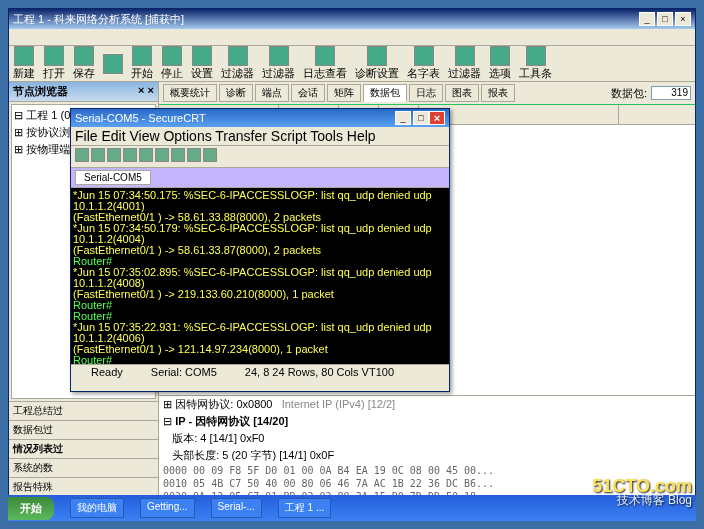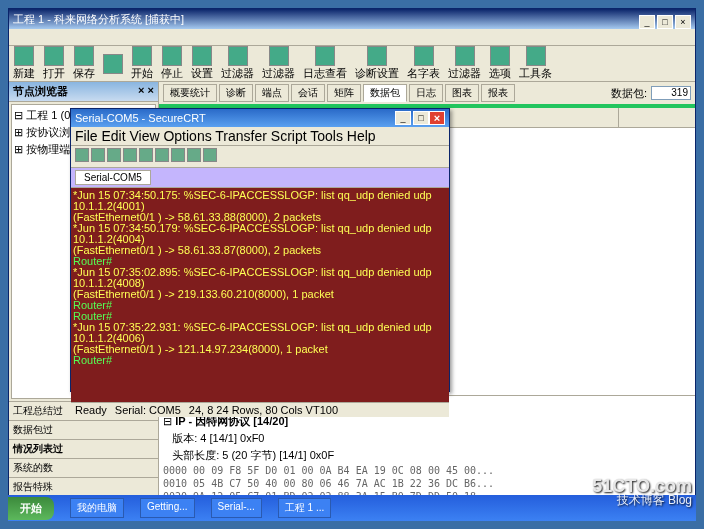--- a/index.html
+++ b/index.html
@@ -1,31 +1,31 @@
 <!DOCTYPE html>
 <html><head>
 <meta charset="utf-8">
 <style>
 *{box-sizing:border-box;margin:0;padding:0;font-family:"SimSun",Arial,sans-serif;font-size:11px;user-select:none}
 body{width:704px;height:529px;background:#3a6ea5;position:relative;overflow:hidden}
 .main-win{position:absolute;left:8px;top:8px;width:688px;height:513px;background:#ece9d8;border:1px solid #0a246a}
-.titlebar{background:linear-gradient(#0a246a,#a6caf0);color:#fff;height:20px;line-height:20px;padding:0 4px;font-size:11px;display:flex;align-items:flex-end}
+.titlebar{background:linear-gradient(#0a246a,#a6caf0);color:#fff;height:20px;line-height:20px;padding:0 4px;font-size:11px;display:flex;align-items:center}
 .titlebar .spacer{flex:1}
 .win-btn{width:16px;height:14px;background:#ece9d8;border:1px solid #fff;margin-left:2px;display:inline-block;text-align:center;line-height:12px;color:#000;font-size:9px}
 .menubar{background:#ece9d8;padding:2px 4px;font-size:11px;border-bottom:1px solid #aca899}
 .toolbar{background:#ece9d8;padding:2px 4px;border-bottom:1px solid #aca899;display:flex;gap:8px;align-items:center;height:36px}
 .tbtn{display:flex;flex-direction:column;align-items:center;font-size:10px;color:#000}
 .tbtn .ico{width:20px;height:20px;background:#4a8;border:1px solid #888}
 .body-area{display:flex;height:calc(100% - 78px)}
 .left-panel{width:150px;background:#ece9d8;border-right:1px solid #aca899;display:flex;flex-direction:column}
 .panel-hdr{background:linear-gradient(#89b5e0,#c8dbf0);font-weight:bold;padding:2px 4px;border-bottom:1px solid #aca899;display:flex}
 .tree{flex:1;background:#fff;border:1px solid #aca899;margin:2px;overflow:hidden;font-size:11px;padding:2px}
 .tree-item{padding:1px 0}
 .main-area{flex:1;display:flex;flex-direction:column}
-.tabs{background:#ece9d8;padding:2px 4px;border-bottom:4px solid #22c55e;display:flex;gap:2px;align-items:center}
+.tabs{background:#ece9d8;padding:2px 4px;border-bottom:1px solid #22c55e;display:flex;gap:2px;align-items:center}
 .tab{background:#ece9d8;border:1px solid #aca899;padding:1px 6px;font-size:10px}
 .tab.active{background:#fff;border-bottom:1px solid #fff}
 .count-box{margin-left:auto;display:flex;align-items:flex-start;gap:4px}
 .count-box input{width:40px;height:14px;border:1px solid #7f9db9;font-size:10px;text-align:right;padding:0 2px}
 .grid-hdr{display:flex;background:#ece9d8;border-bottom:1px solid #aca899;font-size:10px}
 .grid-hdr span{padding:2px 4px;border-right:1px solid #aca899}
 .right-list{flex:1;overflow:hidden;background:#fff;font-size:10px;padding:2px}
 .right-list .row{white-space:nowrap;color:#c02090}
 .right-list .row.cyan{color:#008080}
 .right-list .sub{color:#888}
@@ -33,28 +33,28 @@
 .bottom-detail .line{padding:1px 4px;white-space:nowrap}
 .hex{font-family:monospace;font-size:10px;color:#666;padding:1px 4px;white-space:nowrap}
 
 .crt-win{position:absolute;left:70px;top:108px;width:380px;height:284px;background:#ece9d8;border:1px solid #0a246a;box-shadow:2px 2px 4px rgba(0,0,0,.4)}
 .crt-title{background:linear-gradient(#2a6ac8,#5aa0f0);color:#fff;height:18px;line-height:18px;padding:0 4px;display:flex;align-items:center;font-size:11px}
 .crt-close{width:16px;height:14px;background:#e04030;color:#fff;text-align:center;line-height:12px;font-weight:bold;border:1px solid #fff}
 .crt-menu{background:#ece9d8;padding:1px 4px;font-size:14px;border-bottom:1px solid #aca899}
 .crt-tb{background:#ece9d8;padding:2px 4px;border-bottom:1px solid #aca899;height:22px}
 .crt-tabs{background:#c4b5fd;padding:2px 4px;border-bottom:1px solid #aca899}
 .crt-tab{display:inline-block;background:#fff;border:1px solid #aca899;padding:1px 8px;font-size:10px}
-.term{background:#7f1d1d;color:#ffff55;font-family:monospace;font-size:9px;padding:2px;height:214px;overflow:hidden;line-height:11px}
+.term{background:#000000;color:#ffff55;font-family:monospace;font-size:9px;padding:2px;height:176px;overflow:hidden;line-height:11px}
 .term .g{color:#55ff55}
-.crt-status{background:#ece9d8;padding:1px 4px;font-size:10px;border-top:1px solid #aca899;display:flex;gap:8px}
+.crt-status{background:#ece9d8;padding:1px 20px;font-size:10px;border-top:1px solid #aca899;display:flex;gap:28px}
 
 .taskbar{position:absolute;left:8px;bottom:8px;width:688px;height:26px;background:linear-gradient(#245edc,#3c81f3);display:flex;align-items:center}
 .start{background:linear-gradient(#3c8a3c,#5cb85c);color:#fff;padding:4px 12px;font-weight:bold;border-radius:0 8px 8px 0;font-size:11px}
 .task-btn{background:#3c81f3;border:1px solid #2a5ab0;color:#fff;padding:2px 6px;margin-left:16px;font-size:10px;max-width:90px;overflow:hidden;white-space:nowrap}
-.watermark{position:absolute;right:12px;bottom:32px;color:#e5e5e5;font-size:18px;font-weight:bold;opacity:.9;text-shadow:1px 1px 2px #000}
+.watermark{position:absolute;right:12px;bottom:32px;color:#fde047;font-size:18px;font-weight:bold;opacity:.9;text-shadow:1px 1px 2px #000}
 .watermark2{position:absolute;right:12px;bottom:20px;color:#fff;font-size:12px;opacity:.9;text-shadow:1px 1px 2px #000}
 .small-icons{display:flex;gap:2px}
 .small-icons span{width:14px;height:14px;background:#6a8;border:1px solid #888;display:inline-block}
 </style>
 </head>
 <body>
 
 <div class="main-win">
   <div class="titlebar">
     <span>工程 1 - 科来网络分析系统 [捕获中]</span>

